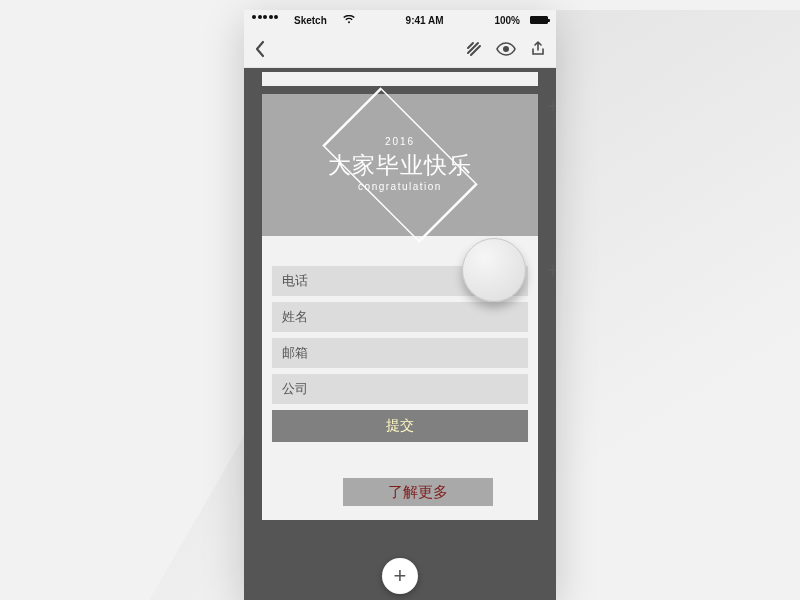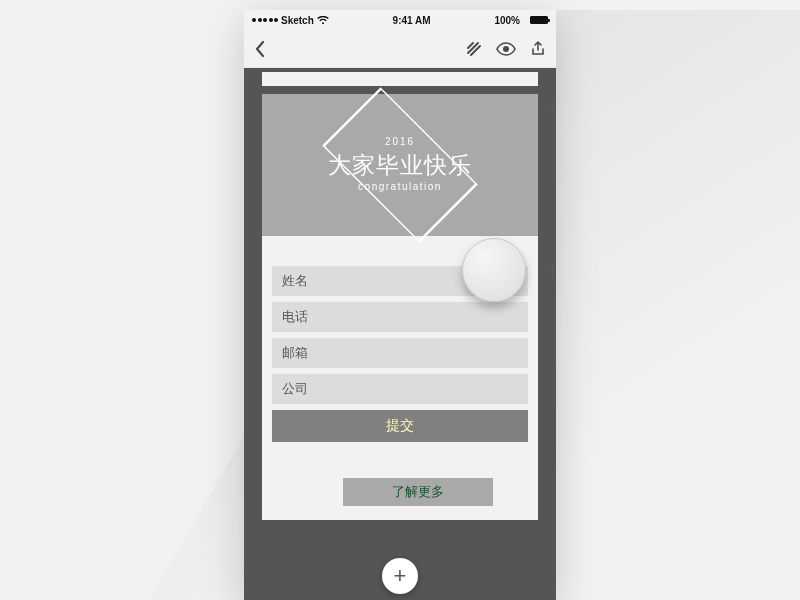--- a/index.html
+++ b/index.html
@@ -31,21 +31,21 @@
   .statusbar {
     height: 20px;
     background: #f2f2f2;
     display: flex;
     align-items: center;
     font-size: 10px;
     font-weight: 600;
     color: #111;
     padding: 0 8px;
   }
-  .sb-left { display: flex; align-items: center; gap: 3px; }
+  .sb-left { display: flex; gap: 16px; }
   .dots { display: flex; gap: 1.5px; }
   .dots span { width: 4px; height: 4px; border-radius: 50%; background: #111; display: block; }
   .wifi-icon svg { display: block; }
   .sb-center { flex: 1; text-align: center; }
   .sb-right { display: flex; align-items: center; gap: 10px; }
   .battery {
     width: 18px; height: 8px; border: 1px solid #111; border-radius: 1px; position: relative;
   }
   .battery::after { content: ""; position: absolute; right: -3px; top: 1.5px; width: 2px; height: 3px; background: #111; border-radius: 0 1px 1px 0;}
   .battery i { display: block; width: 100%; height: 100%; background: #111; }
@@ -142,22 +142,22 @@
   .more-section {
     padding: 16px 0 14px 0;
     display: flex;
     justify-content: center;
     background: #f2f2f2;
     margin-top: 6px;
   }
   .more-btn {
     width: 150px; height: 28px;
     background: #a9a9a9;
-    color: #14532d;
-    font-size: 13px;
+    color: #7f1d1d;
+    font-size: 15px;
     display: flex;
     align-items: center;
     justify-content: center;
     cursor: pointer;
     margin-left: 36px;
   }
   
   .drag-circle {
     position: absolute;
     width: 64px; height: 64px;
@@ -269,24 +269,24 @@
         </div>
       </div>
 
       <div class="form-section">
         <span class="move-handle">
           <svg width="14" height="14" viewBox="0 0 14 14">
               <path d="M7 0l2 2H8v3h3V4l2 2-2 2V7H8v3h1l-2 2-2-2h1V7H3v1L1 6l2-2v1h3V2H5l2-2z" fill="#5a5a5a"></path>
             </svg>
         </span>
         <div class="field">
+            <span>电话</span>
+          </div>
+        <div class="field">
             <span>姓名</span>
-          </div>
-        <div class="field">
-            <span>电话</span>
           </div>
         <div class="field">
             <span>邮箱</span>
           </div>
         <div class="field">
             <span>公司</span>
           </div>
         <div class="submit-btn">提交</div>
       </div>
 

